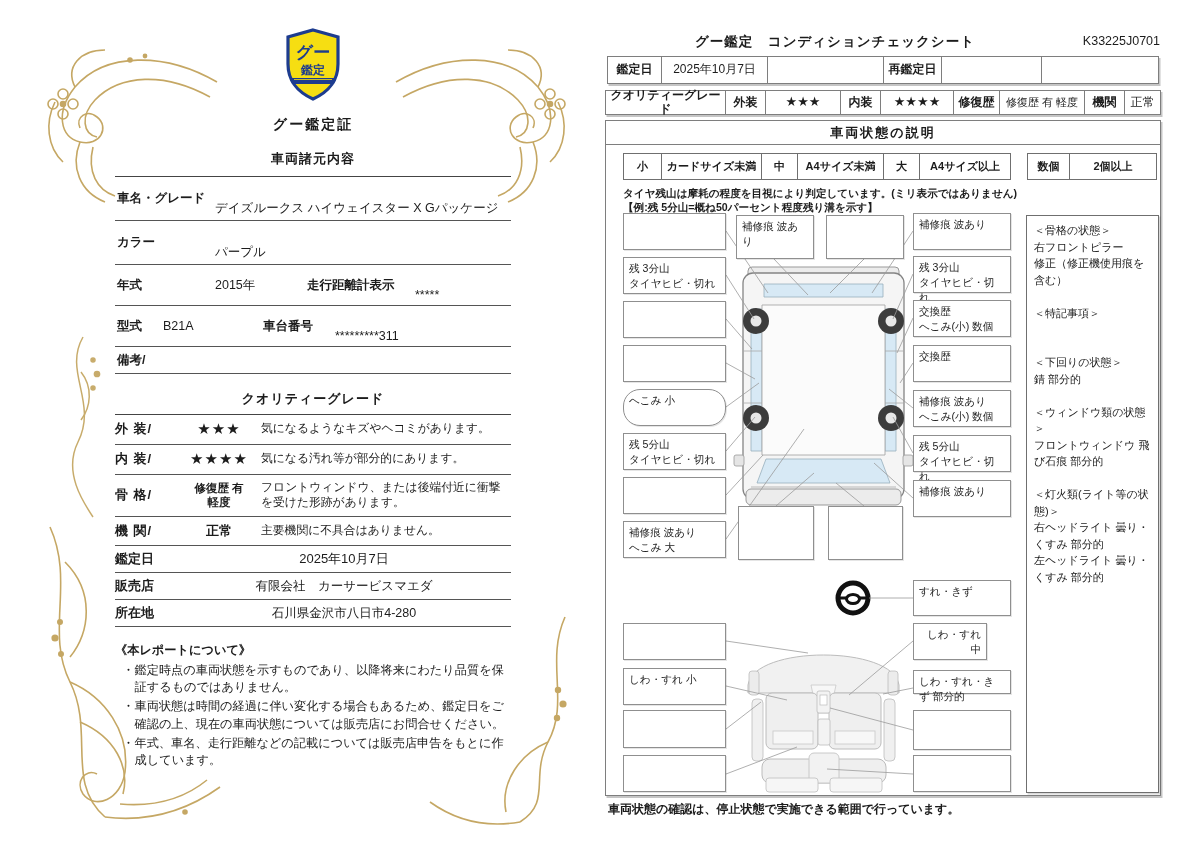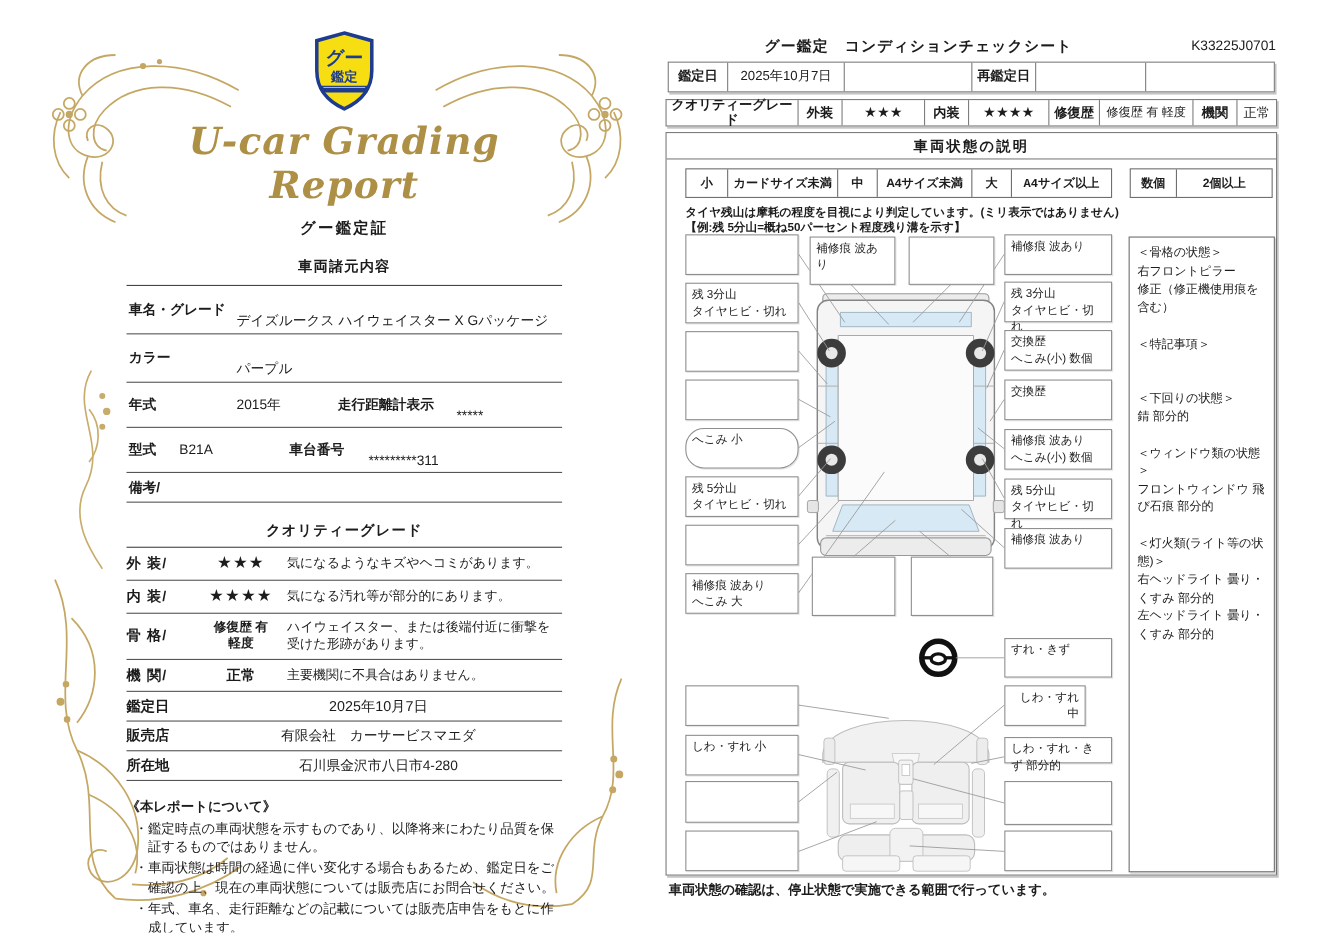--- a/index.html
+++ b/index.html
@@ -142,21 +142,20 @@
       <div class="badge-wrap">
         <svg width="62" height="74" viewBox="0 0 62 74">
           <path d="M31,2 L56,9 L56,36 C56,54 46,64 31,71 C16,64 6,54 6,36 L6,9 Z" fill="#f6de12" stroke="#1d3c8f" stroke-width="3.2"></path>
           <text x="31" y="30" text-anchor="middle" font-size="17" font-weight="bold" fill="#1d3c8f">グー</text>
           <text x="31" y="46" text-anchor="middle" font-size="12" font-weight="bold" fill="#1d3c8f">鑑定</text>
           <path d="M8,50 L54,50 L52,56 L10,56 Z" fill="#1d3c8f"></path>
           <path d="M12,51.5 L50,51.5" stroke="#f6de12" stroke-width="0.8" fill="none"></path>
         </svg>
       </div>
 
-      <div class="lp-title">U-car Grading Report</div>
       <div class="lp-cert">グー鑑定証</div>
 
       <div class="sec-title">車両諸元内容</div>
       <div class="spec-table">
         <div class="srow">
           <span class="lab">車名・グレード</span>
           <span class="val">デイズルークス ハイウェイスター X Gパッケージ</span>
         </div>
         <div class="srow">
           <span class="lab">カラー</span>
@@ -188,21 +187,21 @@
         </div>
         <div class="grow">
           <span class="glab">内 装/</span>
           <span class="gval stars">★★★★</span>
           <span class="gdesc">気になる汚れ等が部分的にあります。</span>
         </div>
         <div class="grow">
           <span class="glab">骨 格/</span>
           <span class="gval" style="font-size:11.5px;">修復歴 有
 軽度</span>
-          <span class="gdesc">ハイウェイスター、または後端付近に衝撃を受けた形跡があります。</span>
+          <span class="gdesc">フロントウィンドウ、または後端付近に衝撃を受けた形跡があります。</span>
         </div>
         <div class="grow">
           <span class="glab">機 関/</span>
           <span class="gval">正常</span>
           <span class="gdesc">主要機関に不具合はありません。</span>
         </div>
         <div class="mrow">
           <span class="glab">鑑定日</span>
           <span class="mval" style="font-size:13px;">2025年10月7日</span>
         </div>
@@ -259,21 +258,21 @@
 
     <div class="r-box" style="left:605px;top:120px;width:556px;height:676px;">
       <div class="big-header">車両状態の説明</div>
 
       <div class="legend" style="left:17px;top:32px;">
         <div class="lcell" style="width:38px;">小</div>
         <div class="lcell" style="width:100px;">カードサイズ未満</div>
         <div class="lcell" style="width:36px;">中</div>
         <div class="lcell" style="width:86px;">A4サイズ未満</div>
         <div class="lcell" style="width:36px;">大</div>
-        <div class="lcell" style="width:90px;font-family:Liberation Mono, monospace;">A4サイズ以上</div>
+        <div class="lcell" style="width:90px;">A4サイズ以上</div>
       </div>
       <div class="legend" style="left:421px;top:32px;">
         <div class="lcell" style="width:42px;">数個</div>
         <div class="lcell" style="width:86px;">2個以上</div>
       </div>
 
       <div class="tire-note" style="left:17px;top:65px;width:430px;">タイヤ残山は摩耗の程度を目視により判定しています。(ミリ表示ではありません)
 【例:残 5分山=概ね50パーセント程度残り溝を示す】</div>
 
       <svg width="553" height="673" viewBox="0 0 553 673" style="position:absolute;left:0;top:0;">

